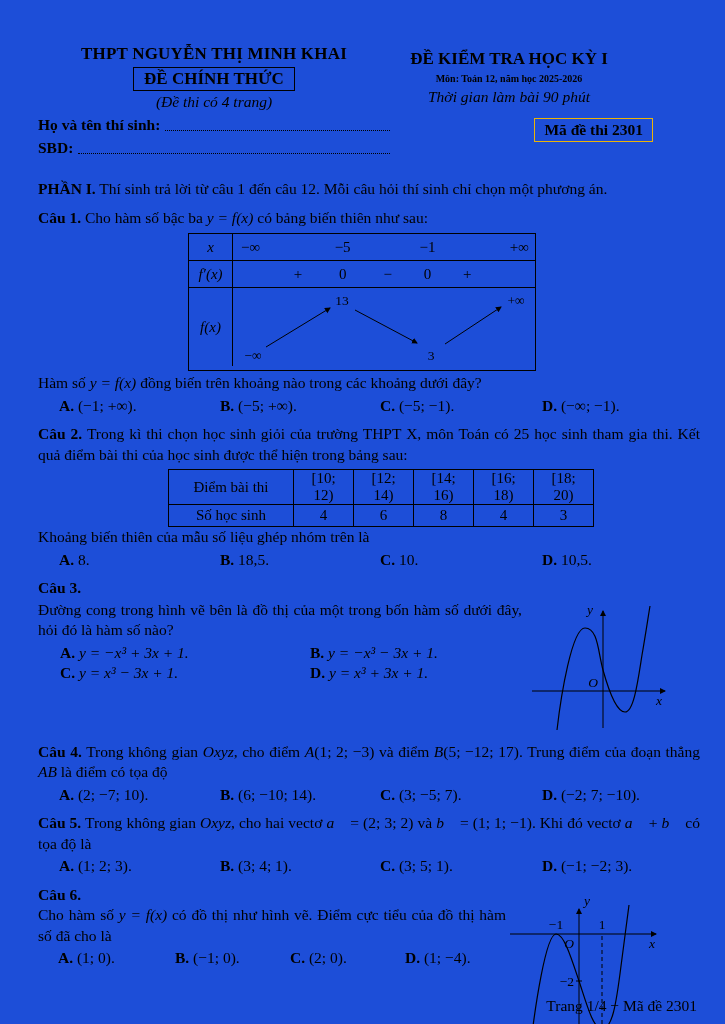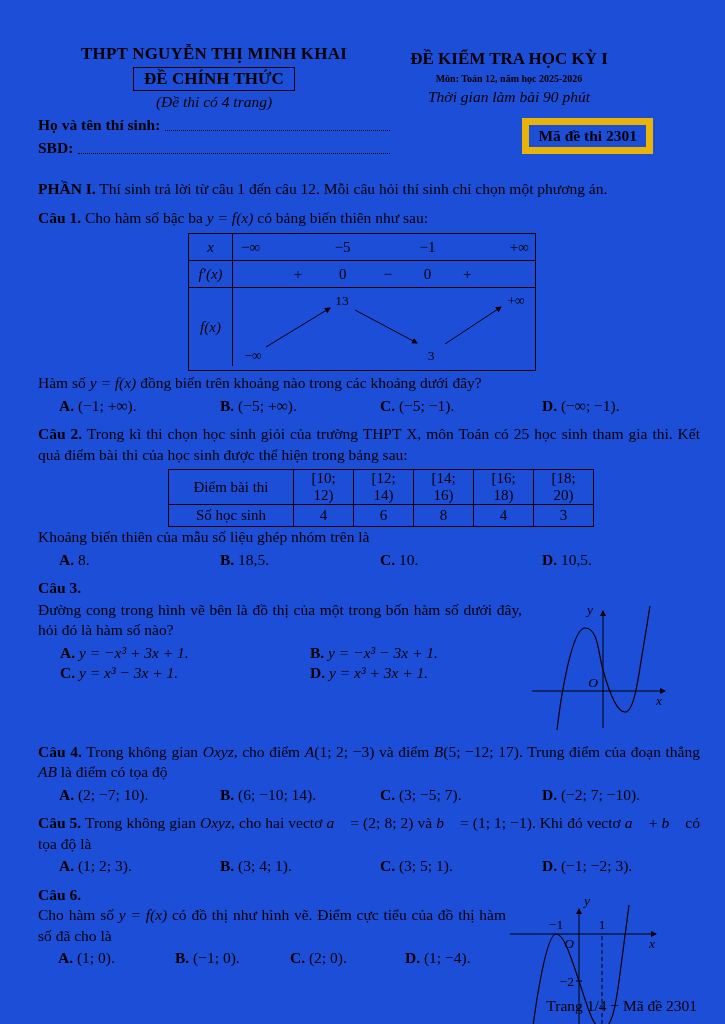--- a/index.html
+++ b/index.html
@@ -25,21 +25,21 @@
              display:flex; flex-direction:column; }
   .school { font-weight:bold; font-size:17px; letter-spacing:.2px; }
   .official-box { display:inline-block; border:1.5px solid #000; padding:1px 10px;
                   font-weight:bold; font-size:17px; margin-top:3px; }
   .pages-note { font-style:italic; margin-top:2px; }
   .fill-line { display:flex; align-items:flex-end; text-align:center; margin-top:4px; line-height:19px; }
   .dots { flex:1; border-bottom:1.8px dotted #000; margin:0 0 3px 5px; }
   .exam-title { font-weight:bold; font-size:17px; }
   .subject { font-weight:bold; font-size:10px; margin-top:4px; }
   .time { font-style:italic; margin-top:4px; }
-  .code-box { display:inline-block; border:7px solid #eab308; padding:2px 9px;
+  .code-box { display:inline-block; border:1px solid #eab308; padding:2px 9px;
               font-weight:bold; margin-top:12px; align-self:flex-end; }
 
   
   .para { margin:0; line-height:20.5px; text-align:justify; }
   .q { margin-top:8px; }
   .qlabel { font-weight:bold; }
 
   .opts { display:grid; padding-left:21px; margin-top:2px; line-height:20.5px; }
   .opts4 { grid-template-columns:161px 160px 162px auto; }
   .opts2 { grid-template-columns:250px auto; }
@@ -225,21 +225,21 @@
     <p class="para"><b class="qlabel">Câu 4.</b> <span><span>Trong không gian </span><span class="m">Oxyz</span><span>, cho điểm </span><span class="m">A</span><span>(1; 2; −3) và điểm </span><span class="m">B</span><span>(5; −12; 17). Trung điểm của đoạn thẳng </span><span class="m">AB</span><span> là điểm có tọa độ</span></span></p>
     <div class="opts opts4">
       <div class="opt"><b class="ok">A.</b> <span>(2; −7; 10).</span></div>
       <div class="opt"><b class="ok">B.</b> <span>(6; −10; 14).</span></div>
       <div class="opt"><b class="ok">C.</b> <span>(3; −5; 7).</span></div>
       <div class="opt"><b class="ok">D.</b> <span>(−2; 7; −10).</span></div>
     </div>
   </div>
 
   <div class="q">
-    <p class="para"><b class="qlabel">Câu 5.</b> <span><span>Trong không gian </span><span class="m">Oxyz</span><span>, cho hai vectơ </span><span class="m">a⃗</span><span> = (2; 8; 2) và </span><span class="m">b⃗</span><span> = (1; 1; −1). Khi đó vectơ </span><span class="m">a⃗</span><span> + </span><span class="m">b⃗</span><span> có tọa độ là</span></span></p>
+    <p class="para"><b class="qlabel">Câu 5.</b> <span><span>Trong không gian </span><span class="m">Oxyz</span><span>, cho hai vectơ </span><span class="m">a⃗</span><span> = (2; 3; 2) và </span><span class="m">b⃗</span><span> = (1; 1; −1). Khi đó vectơ </span><span class="m">a⃗</span><span> + </span><span class="m">b⃗</span><span> có tọa độ là</span></span></p>
     <div class="opts opts4">
       <div class="opt"><b class="ok">A.</b> <span>(1; 2; 3).</span></div>
       <div class="opt"><b class="ok">B.</b> <span>(3; 4; 1).</span></div>
       <div class="opt"><b class="ok">C.</b> <span>(3; 5; 1).</span></div>
       <div class="opt"><b class="ok">D.</b> <span>(−1; −2; 3).</span></div>
     </div>
   </div>
 
   <div class="q">
     <p class="para"><b class="qlabel">Câu 6.</b></p>

